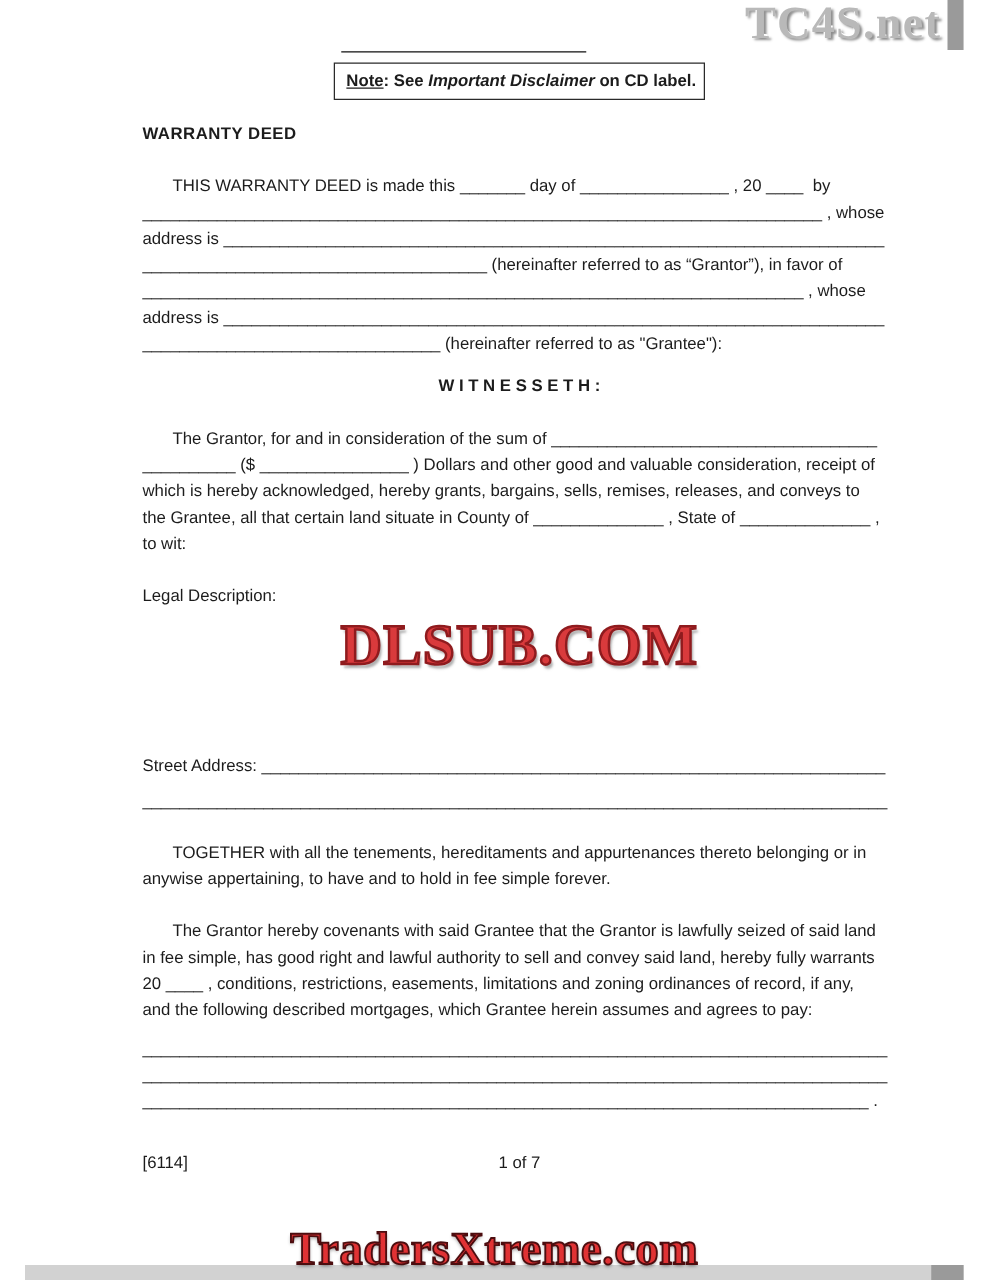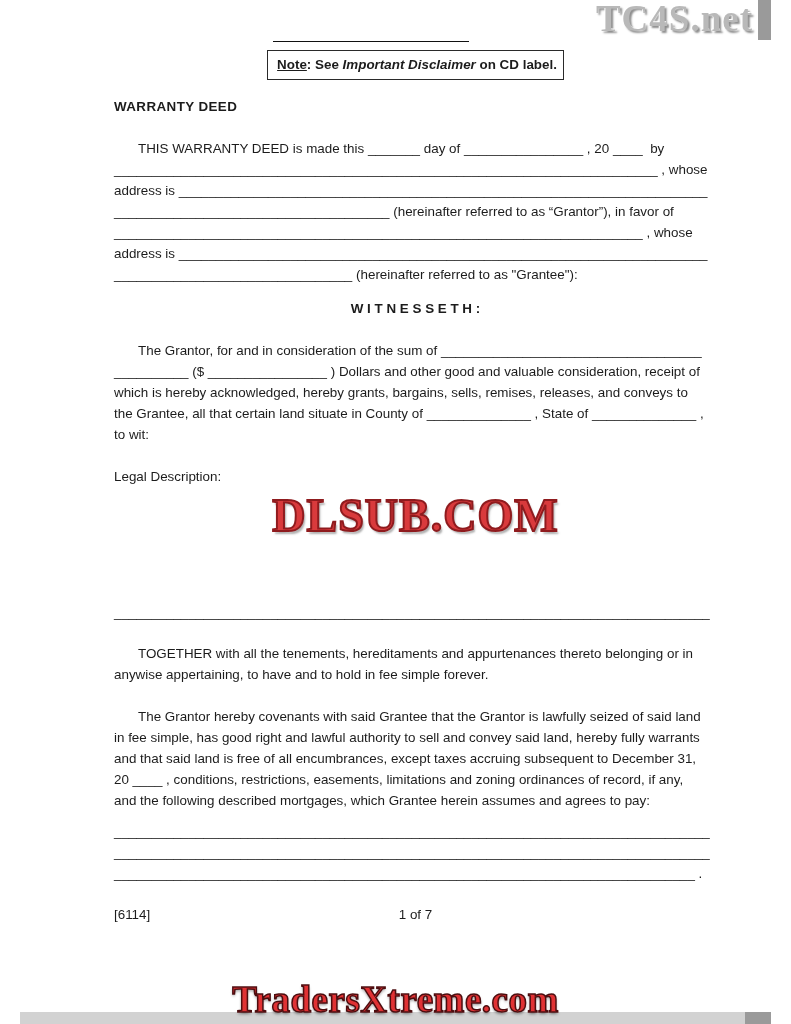--- a/index.html
+++ b/index.html
@@ -41,21 +41,21 @@
   }
 
   .street { margin-top:62px; }
   .street .line + .line { margin-top:7px; }
 
   .para-together { margin-top:20px; }
   .para-covenants { }
   .mortgage { margin-top:10px; }
   .mortgage .line { line-height:21px; }
 
-  .footer { margin-top:20px; position:relative; height:21px; }
+  .footer { margin-top:28px; position:relative; height:21px; }
   .footer .form-number { position:absolute; left:0; top:0; }
   .footer .page-num { position:absolute; left:50%; top:0; transform:translateX(-50%); }
 
   .wm-top {
     position:absolute; top:-2px; right:18px;
     font-family:"Liberation Serif", serif; font-weight:bold;
     font-size:37px; line-height:42px; letter-spacing:1px;
     color:#b9b9b9;
     text-shadow:-1px -1px 0 #ffffff, 2px 2px 2px #8d8d8d;
   }
@@ -106,32 +106,32 @@
       <div class="line">which is hereby acknowledged, hereby grants, bargains, sells, remises, releases, and conveys to</div>
       <div class="line">the Grantee, all that certain land situate in County of ______________ , State of ______________ ,</div>
       <div class="line">to wit:</div>
     </div>
 
     <div class="legal-label">Legal Description:</div>
 
     <div class="wm-center">DLSUB.COM</div>
 
     <div class="street">
+      <div class="line">Street Address: ___________________________________________________________________</div>
       <div class="line">________________________________________________________________________________</div>
     </div>
 
     <div class="para para-together">
       <div class="line indent">TOGETHER with all the tenements, hereditaments and appurtenances thereto belonging or in</div>
       <div class="line">anywise appertaining, to have and to hold in fee simple forever.</div>
     </div>
 
     <div class="para para-covenants">
       <div class="line indent">The Grantor hereby covenants with said Grantee that the Grantor is lawfully seized of said land</div>
       <div class="line">in fee simple, has good right and lawful authority to sell and convey said land, hereby fully warrants</div>
-      <div class="line">and that said land is free of all encumbrances, except taxes accruing subsequent to December 31,</div>
       <div class="line">20 ____ , conditions, restrictions, easements, limitations and zoning ordinances of record, if any,</div>
       <div class="line">and the following described mortgages, which Grantee herein assumes and agrees to pay:</div>
     </div>
 
     <div class="mortgage">
       <div class="line">________________________________________________________________________________</div>
       <div class="line">________________________________________________________________________________</div>
       <div class="line">______________________________________________________________________________ .</div>
     </div>
 

